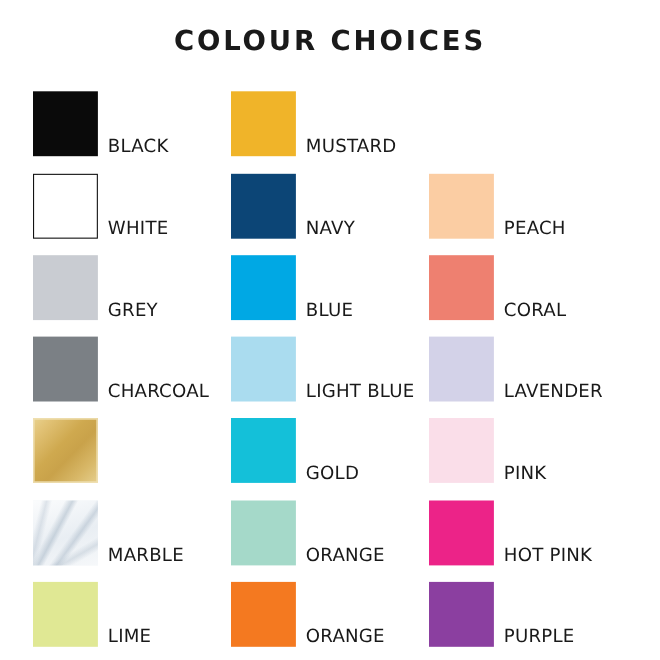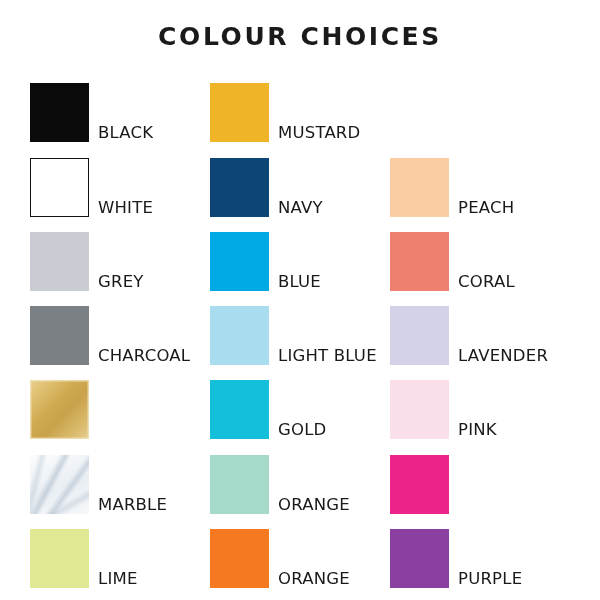--- a/index.html
+++ b/index.html
@@ -172,20 +172,21 @@
         <div class="swatch-cell">
           <div class="swatch-chip tex-marble"></div>
           <div class="swatch-label">MARBLE</div>
         </div>
         <div class="swatch-cell">
           <div class="swatch-chip" style="background-color: rgb(165, 217, 201);"></div>
           <div class="swatch-label">ORANGE</div>
         </div>
         <div class="swatch-cell">
           <div class="swatch-chip" style="background-color: rgb(236, 35, 136);"></div>
+          <div class="swatch-label">HOT PINK</div>
         </div>
       </div>
       <div class="swatch-row">
         <div class="swatch-cell">
           <div class="swatch-chip" style="background-color: rgb(224, 232, 148);"></div>
           <div class="swatch-label">LIME</div>
         </div>
         <div class="swatch-cell">
           <div class="swatch-chip" style="background-color: rgb(244, 121, 32);"></div>
           <div class="swatch-label">ORANGE</div>

